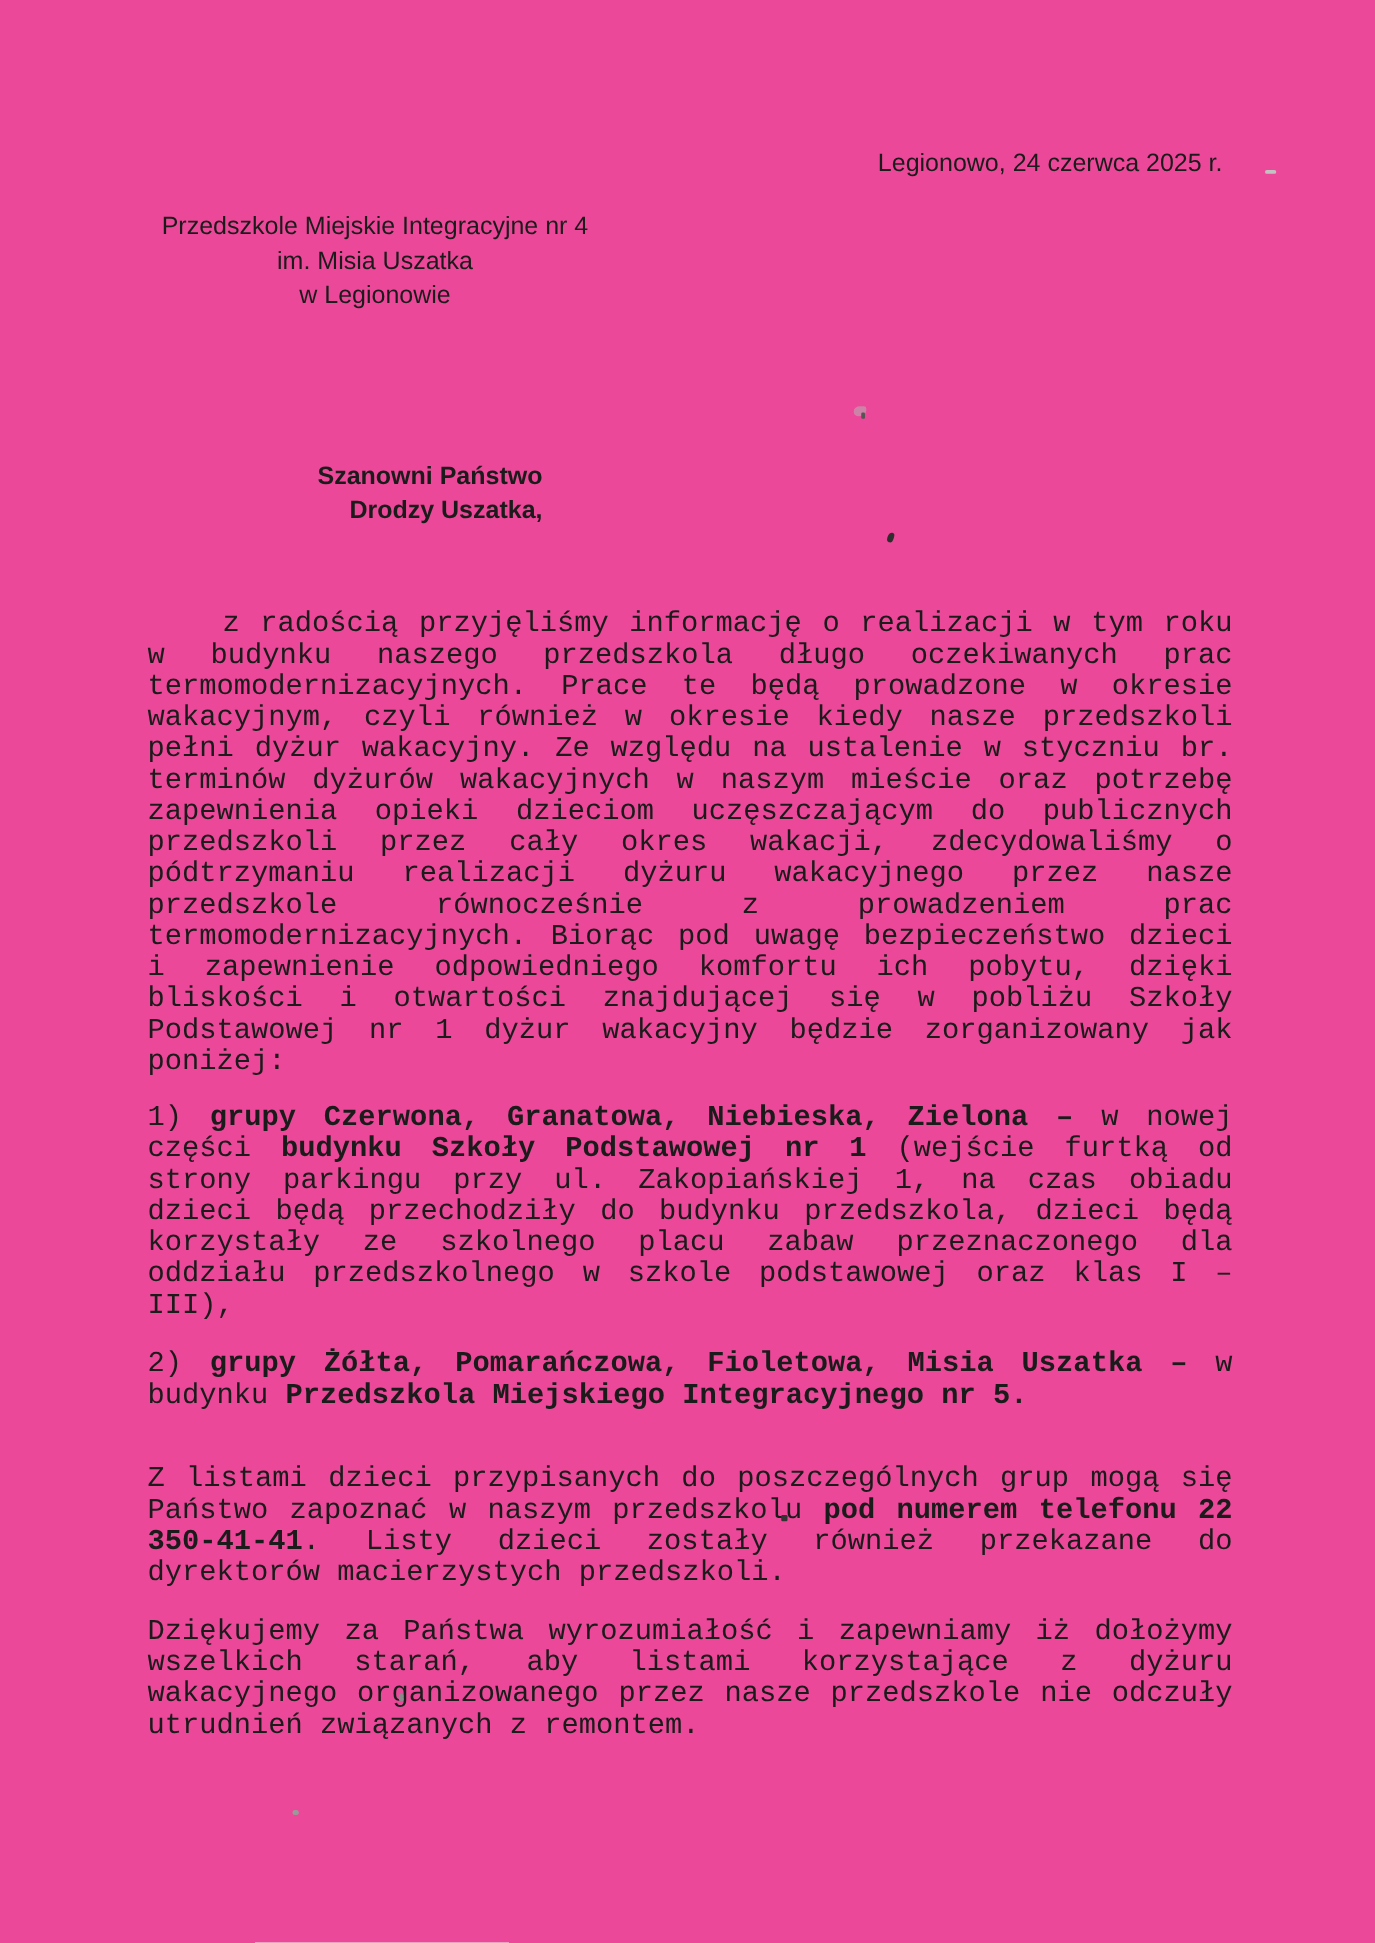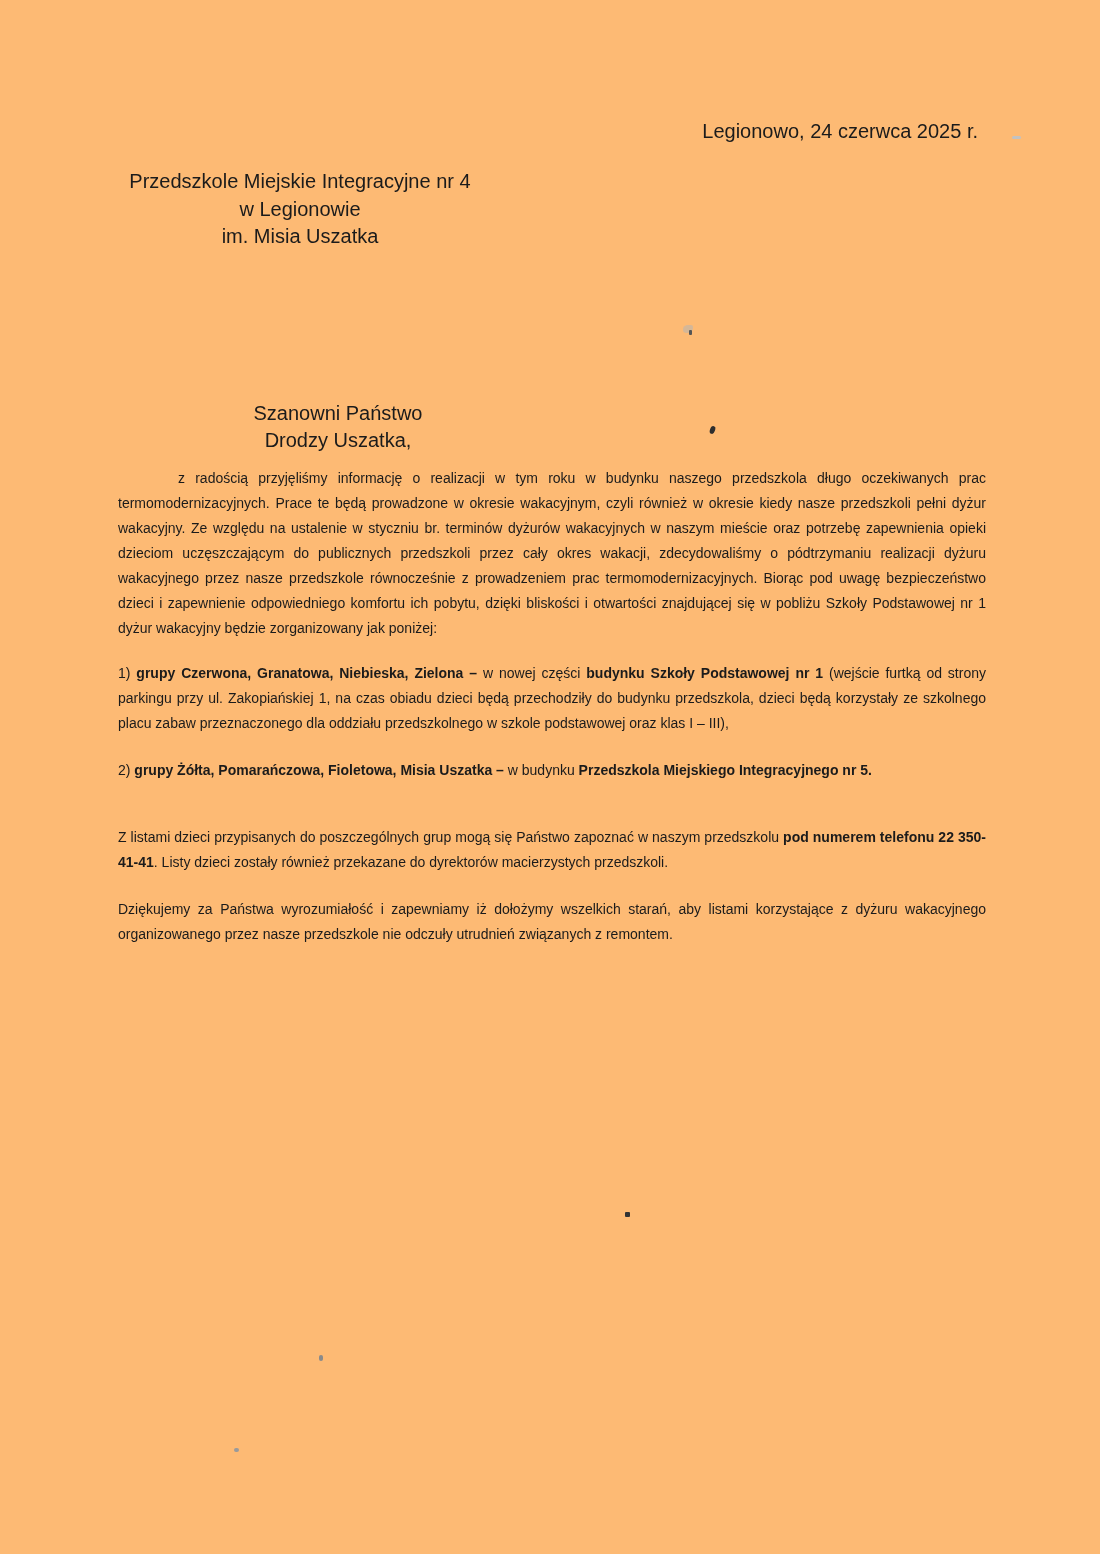--- a/index.html
+++ b/index.html
@@ -1,21 +1,21 @@
 <!DOCTYPE html>
 <html><head>
 <meta charset="utf-8">
 <style>
   * { margin: 0; padding: 0; box-sizing: border-box; }
   html, body { background: #e8e8e8; }
   .page {
     position: relative;
     width: 1100px;
     height: 1554px;
-    background: #fdba74;
+    background: #ec4899;
     font-family: "Liberation Sans", sans-serif;
     color: #1b1b1b;
     overflow: hidden;
     margin: 0 auto;
   }
   .date-line {
     position: absolute;
     top: 118px;
     left: 0;
     right: 122px;
@@ -31,34 +31,34 @@
     width: 366px;
     text-align: center;
     font-size: 20px;
     line-height: 27.5px;
   }
   .salutation-block {
     position: absolute;
     top: 368px;
     left: 242px;
     width: 192px;
-    text-align: center;
-    font-weight: normal;
+    text-align: right;
+    font-weight: bold;
     font-size: 20px;
     line-height: 26.5px;
-    margin-top: 32px;
   }
   .letter-body {
     position: absolute;
-    top: 466px;
+    top: 487px;
     left: 118px;
     width: 868px;
-    font-size: 14px;
+    font-size: 23px;
     line-height: 25px;
     text-align: justify;
+    font-family: Liberation Mono, monospace;
   }
   .para { text-align: justify; }
   .para.indent { text-indent: 60px; }
   .m20 { margin-bottom: 20px; }
   .m22 { margin-bottom: 22px; }
   .m26 { margin-bottom: 42px; }
   .b { font-weight: bold; }
   .closing-block {
     position: absolute;
     top: 1200px;
@@ -73,22 +73,22 @@
 </style>
 </head>
 <body>
 
 <div class="page">
 
   <div class="date-line">Legionowo, 24 czerwca 2025 r.</div>
 
   <div class="sender-block">
     <div>Przedszkole Miejskie Integracyjne nr 4</div>
+    <div>im. Misia Uszatka</div>
     <div>w Legionowie</div>
-    <div>im. Misia Uszatka</div>
   </div>
 
   <div class="salutation-block">
     <div>Szanowni Państwo</div>
     <div>Drodzy Uszatka,</div>
   </div>
 
   <div class="letter-body">
     <div class="para indent m20"><span>z radością przyjęliśmy informację o realizacji w tym roku w budynku naszego przedszkola długo oczekiwanych prac termomodernizacyjnych. Prace te będą prowadzone w okresie wakacyjnym, czyli również w okresie kiedy nasze przedszkoli pełni dyżur wakacyjny. Ze względu na ustalenie w styczniu br. terminów dyżurów wakacyjnych w naszym mieście oraz potrzebę zapewnienia opieki dzieciom uczęszczającym do publicznych przedszkoli przez cały okres wakacji, zdecydowaliśmy o pódtrzymaniu realizacji dyżuru wakacyjnego przez nasze przedszkole równocześnie z prowadzeniem prac termomodernizacyjnych. Biorąc pod uwagę bezpieczeństwo dzieci i zapewnienie odpowiedniego komfortu ich pobytu, dzięki bliskości i otwartości znajdującej się w pobliżu Szkoły Podstawowej nr 1 dyżur wakacyjny będzie zorganizowany jak poniżej:</span></div>
     <div class="para m22"><span>1) </span><span class="b">grupy Czerwona, Granatowa, Niebieska, Zielona –</span><span> w nowej części </span><span class="b">budynku Szkoły Podstawowej nr 1</span><span> (wejście furtką od strony parkingu przy ul. Zakopiańskiej 1, na czas obiadu dzieci będą przechodziły do budynku przedszkola, dzieci będą korzystały ze szkolnego placu zabaw przeznaczonego dla oddziału przedszkolnego w szkole podstawowej oraz klas I – III),</span></div>

